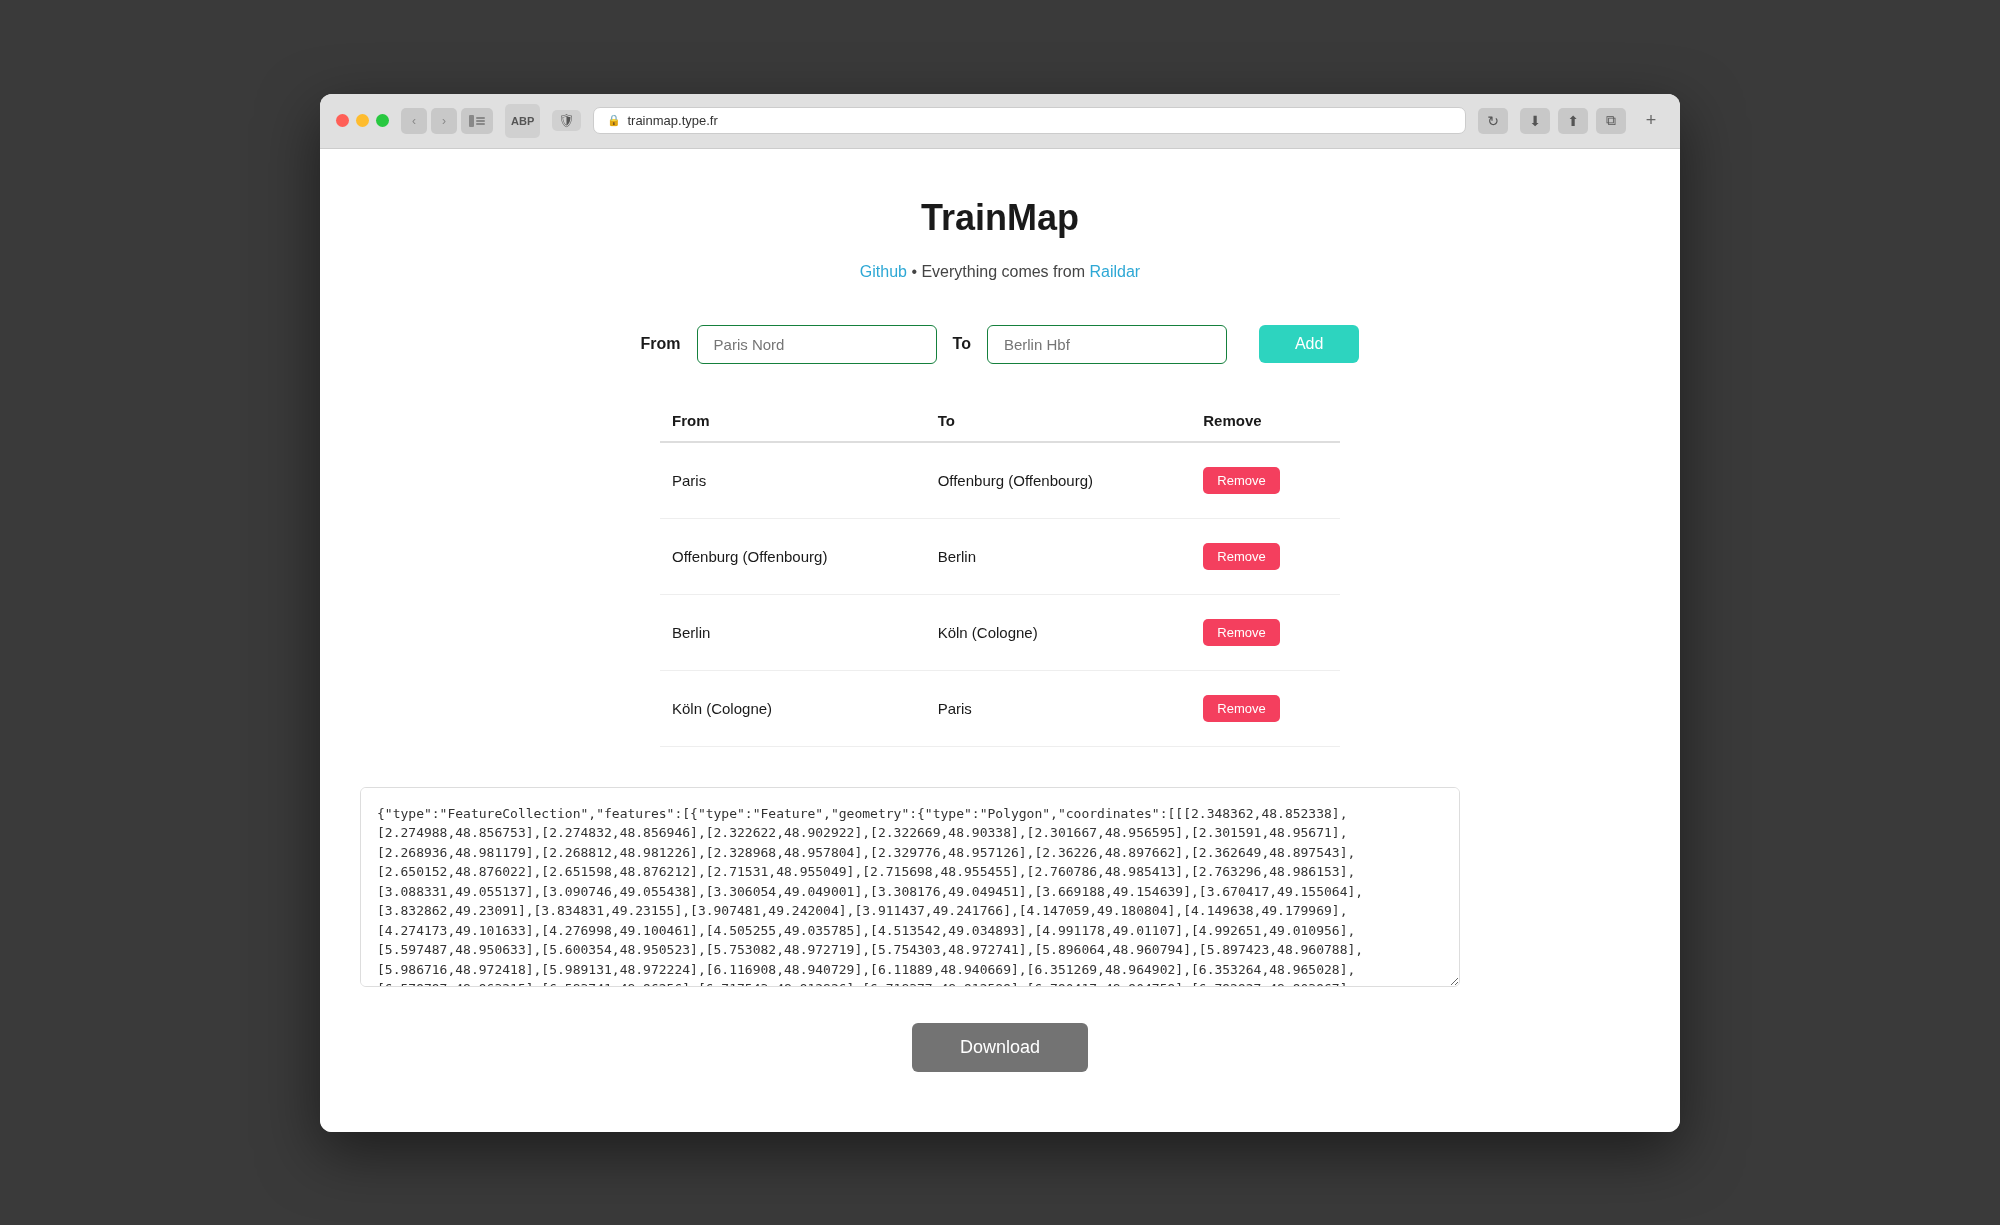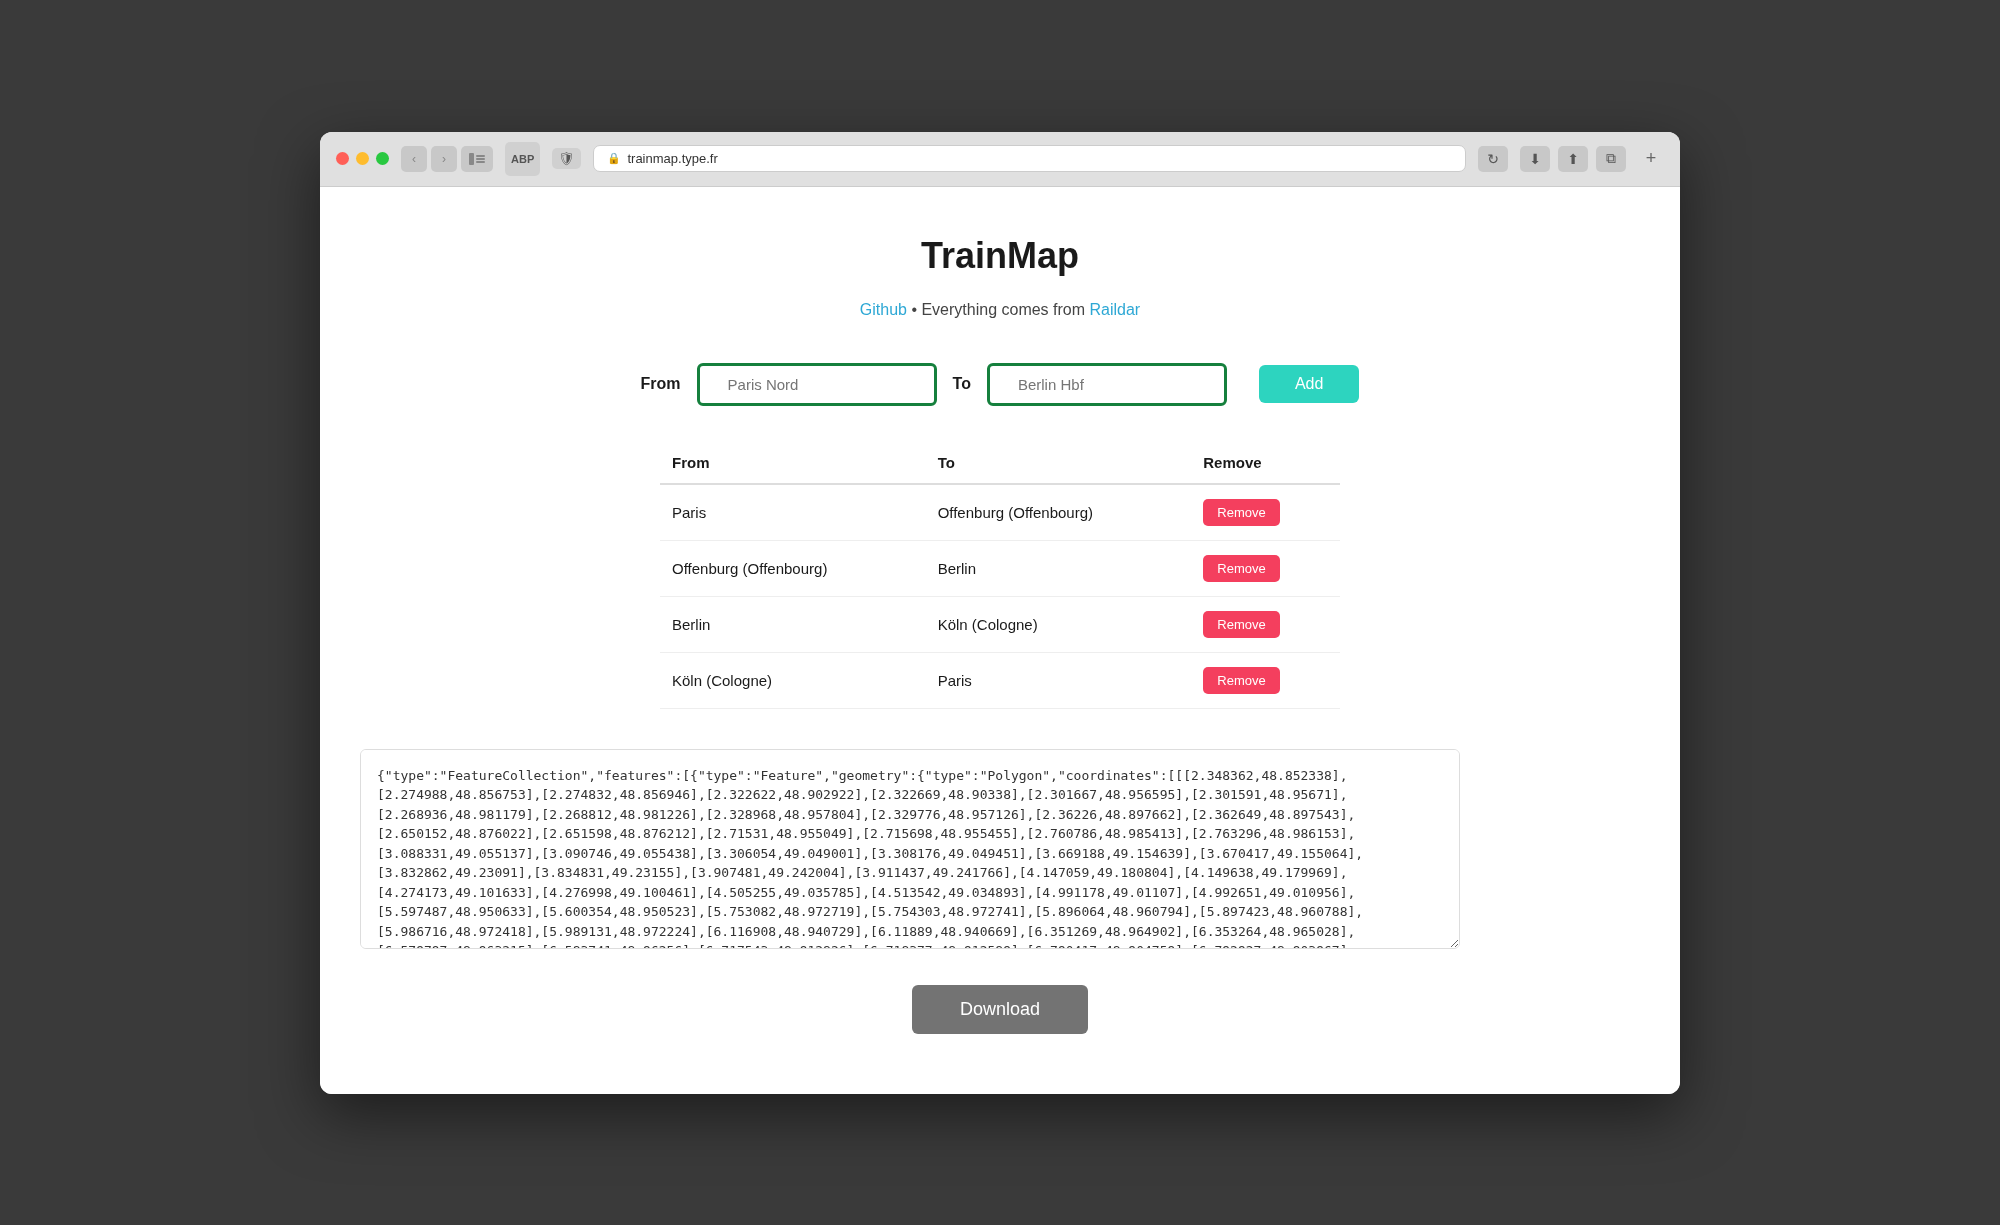--- a/index.html
+++ b/index.html
@@ -182,22 +182,22 @@
     }
 
     .form-label {
       font-size: 16px;
       font-weight: 600;
       color: #1a1a1a;
     }
 
     .form-input {
       width: 240px;
-      padding: 10px 28px;
-      border: 3px solid #15803d;
+      padding: 10px 16px;
+      border: 1px solid #15803d;
       border-radius: 6px;
       font-size: 15px;
       color: #a16207;
       outline: none;
     }
 
     .add-btn {
       background: #2dd4bf;
       color: white;
       border: none;
@@ -223,21 +223,21 @@
       color: #1a1a1a;
       padding: 8px 12px 12px;
       border-bottom: 2px solid #ddd;
     }
 
     .route-table th:last-child {
       text-align: left;
     }
 
     .route-table td {
-      padding: 14px 12px;
+      padding: 24px 12px;
       font-size: 15px;
       color: #1a1a1a;
       border-bottom: 1px solid #eee;
     }
 
     .remove-btn {
       background: #f43f5e;
       color: white;
       border: none;
       border-radius: 5px;

